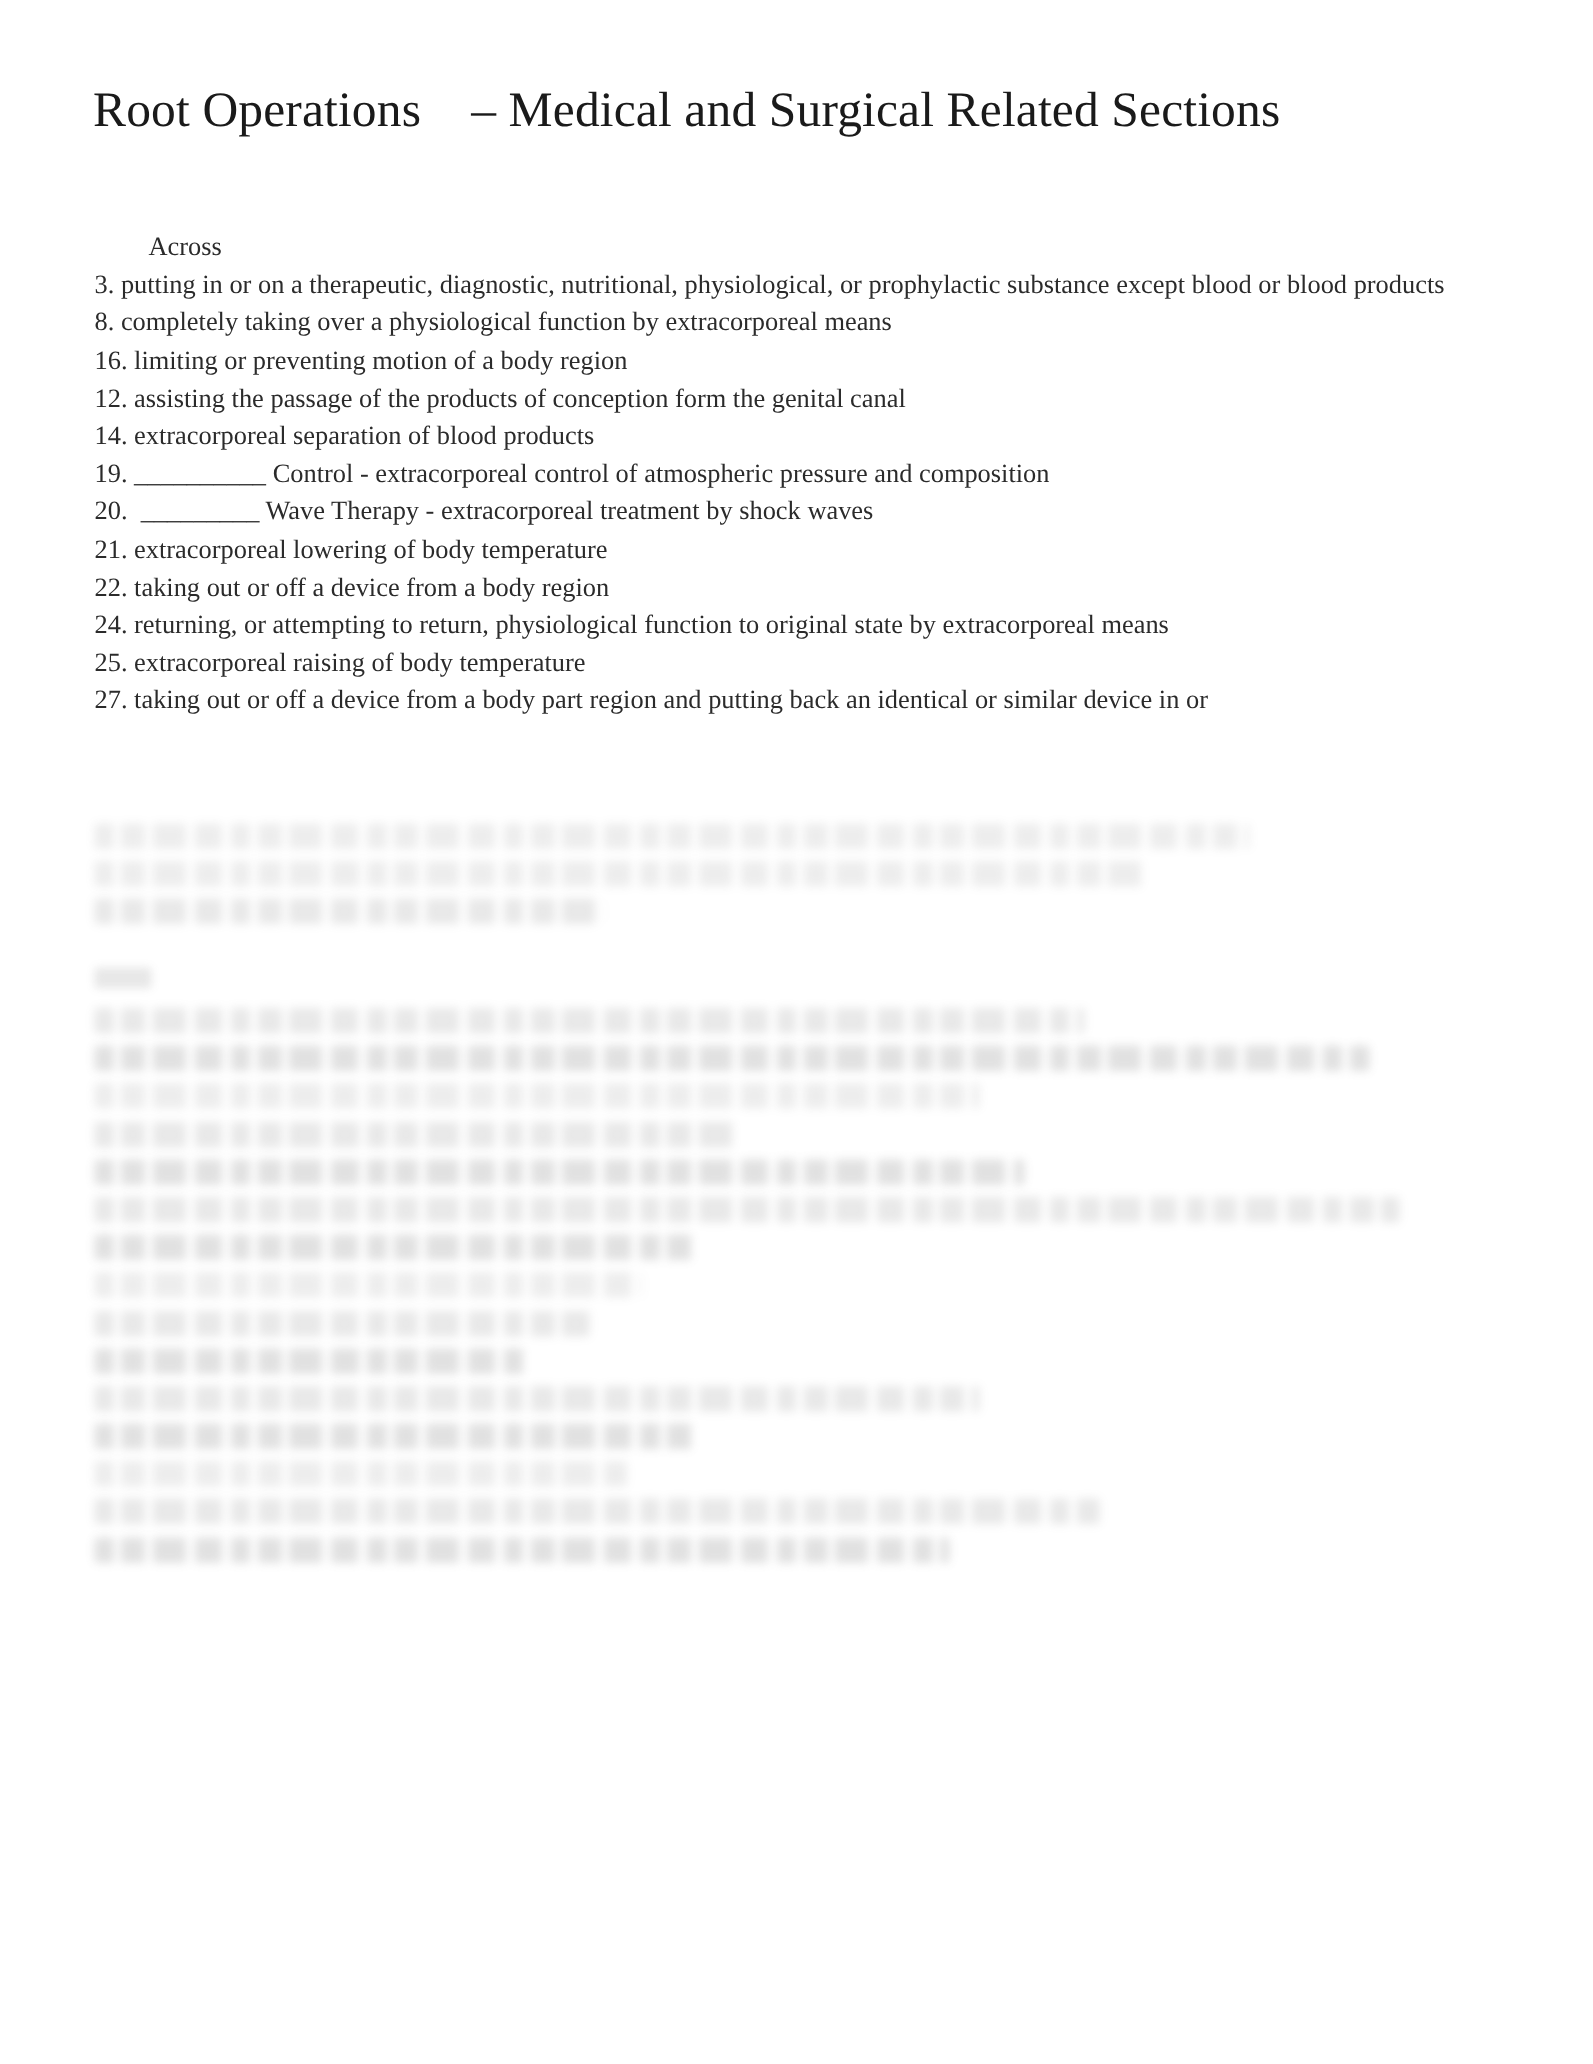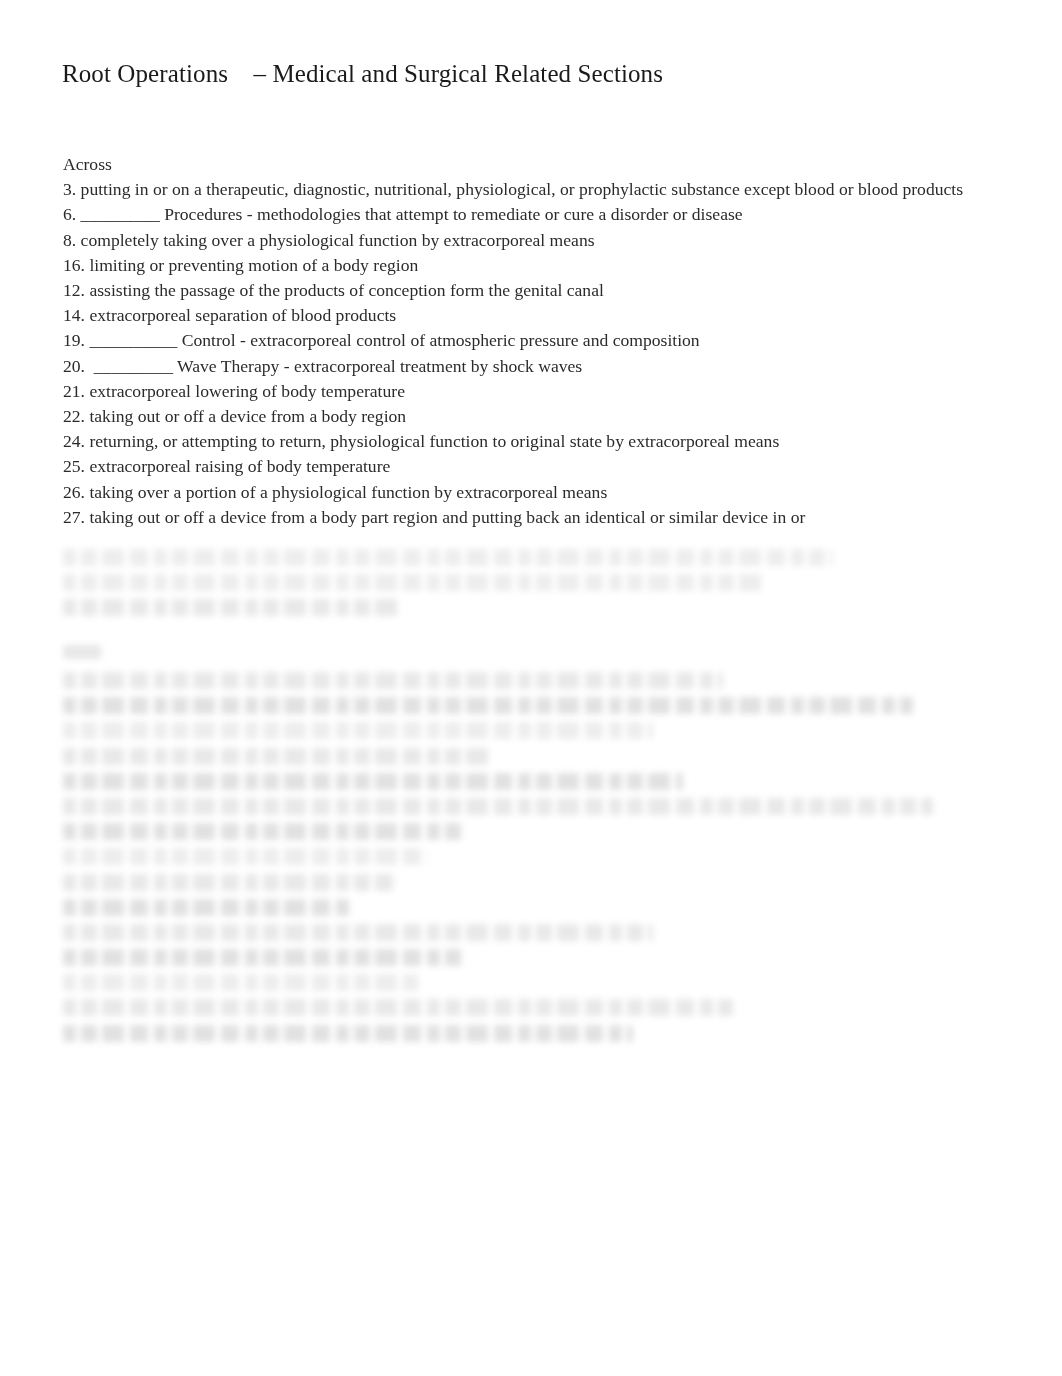--- a/index.html
+++ b/index.html
@@ -24,40 +24,41 @@
     top: 0;
     width: 1062px;
     height: 1376px;
     background: #ffffff;
   }
 
   .doc-title {
     position: absolute;
     left: 62px;
     top: 58px;
-    font-size: 25px;
+    font-size: 33px;
     line-height: 32px;
     letter-spacing: 0.1px;
     white-space: pre;
     color: #1a1a1a;
   }
 
   .clue-block {
     position: absolute;
     left: 63px;
     top: 152px;
     width: 945px;
     font-size: 17.6px;
     line-height: 25.2px;
     color: #2b2b2b;
   }
 
   .section-label {
     display: block;
     white-space: pre-wrap;
+    margin-left: 36px;
   }
 
   .clue-line {
     display: block;
     white-space: pre-wrap;
     text-indent: 0;
   }
 
   
   .faded-region {
@@ -117,32 +118,30 @@
 </head>
 <body>
 
 <div class="page">
 
   <div class="doc-title">Root Operations    – Medical and Surgical Related Sections</div>
 
   <div class="clue-block">
     <span class="section-label">Across</span>
     <span class="clue-line">3. putting in or on a therapeutic, diagnostic, nutritional, physiological, or prophylactic substance except blood or blood products</span>
-    <span class="clue-line">6. _________ Procedures - methodologies that attempt to remediate or cure a disorder or disease</span>
     <span class="clue-line">8. completely taking over a physiological function by extracorporeal means</span>
     <span class="clue-line">16. limiting or preventing motion of a body region</span>
     <span class="clue-line">12. assisting the passage of the products of conception form the genital canal</span>
     <span class="clue-line">14. extracorporeal separation of blood products</span>
     <span class="clue-line">19. __________ Control - extracorporeal control of atmospheric pressure and composition</span>
     <span class="clue-line">20.  _________ Wave Therapy - extracorporeal treatment by shock waves</span>
     <span class="clue-line">21. extracorporeal lowering of body temperature</span>
     <span class="clue-line">22. taking out or off a device from a body region</span>
     <span class="clue-line">24. returning, or attempting to return, physiological function to original state by extracorporeal means</span>
     <span class="clue-line">25. extracorporeal raising of body temperature</span>
-    <span class="clue-line">26. taking over a portion of a physiological function by extracorporeal means</span>
     <span class="clue-line">27. taking out or off a device from a body part region and putting back an identical or similar device in or</span>
   </div>
 
   <div class="faded-region faded-after-across">
       <span class="blur-line very-faint" style="width: 770px;"></span>
       <span class="blur-line very-faint" style="width: 700px;"></span>
       <span class="blur-line faint" style="width: 340px;"></span>
     </div>
 
   <div class="faded-region faded-down-head">

